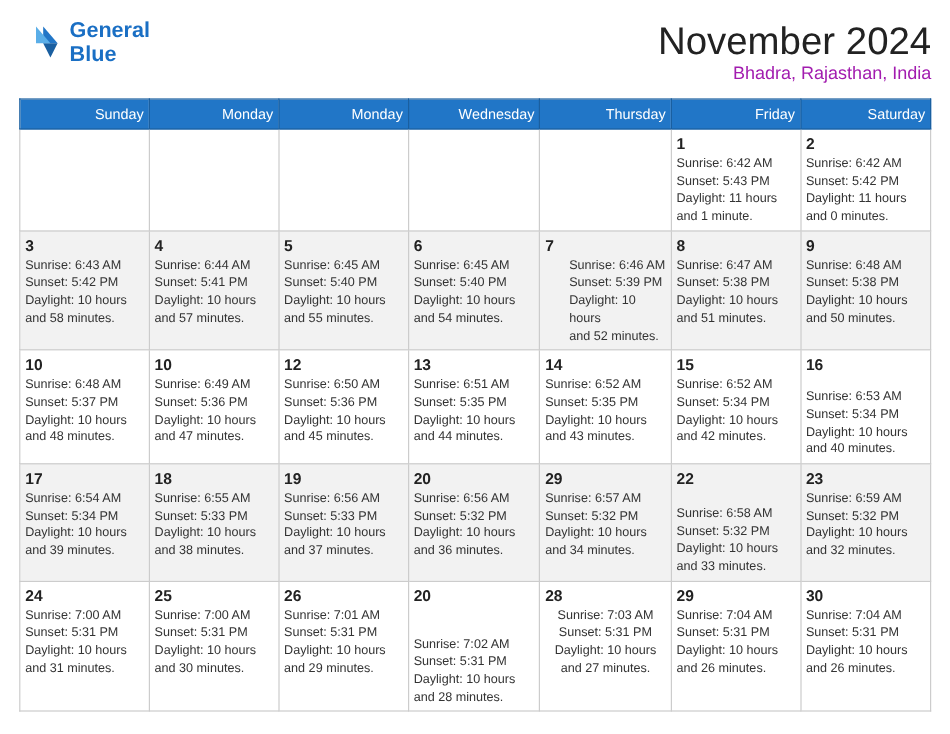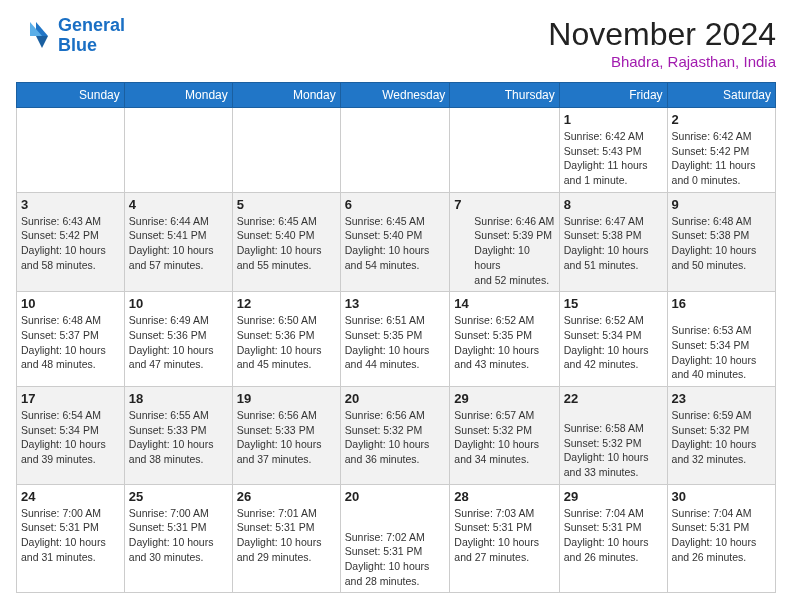--- a/index.html
+++ b/index.html
@@ -313,21 +313,21 @@
         </td>
         <td>
           <span class="day-num">20</span>
           <div class="day-detail" style="white-space: pre-line; margin-top: 26px;">Sunrise: 7:02 AM
 Sunset: 5:31 PM
 Daylight: 10 hours
 and 28 minutes.</div>
         </td>
         <td>
           <span class="day-num">28</span>
-          <div class="day-detail" style="white-space: pre-line;">Sunrise: 7:03 AM
+          <div class="day-detail" style="white-space: pre-line; text-align: center;">Sunrise: 7:03 AM
 Sunset: 5:31 PM
 Daylight: 10 hours
 and 27 minutes.</div>
         </td>
         <td>
           <span class="day-num">29</span>
           <div class="day-detail" style="white-space: pre-line;">Sunrise: 7:04 AM
 Sunset: 5:31 PM
 Daylight: 10 hours
 and 26 minutes.</div>

